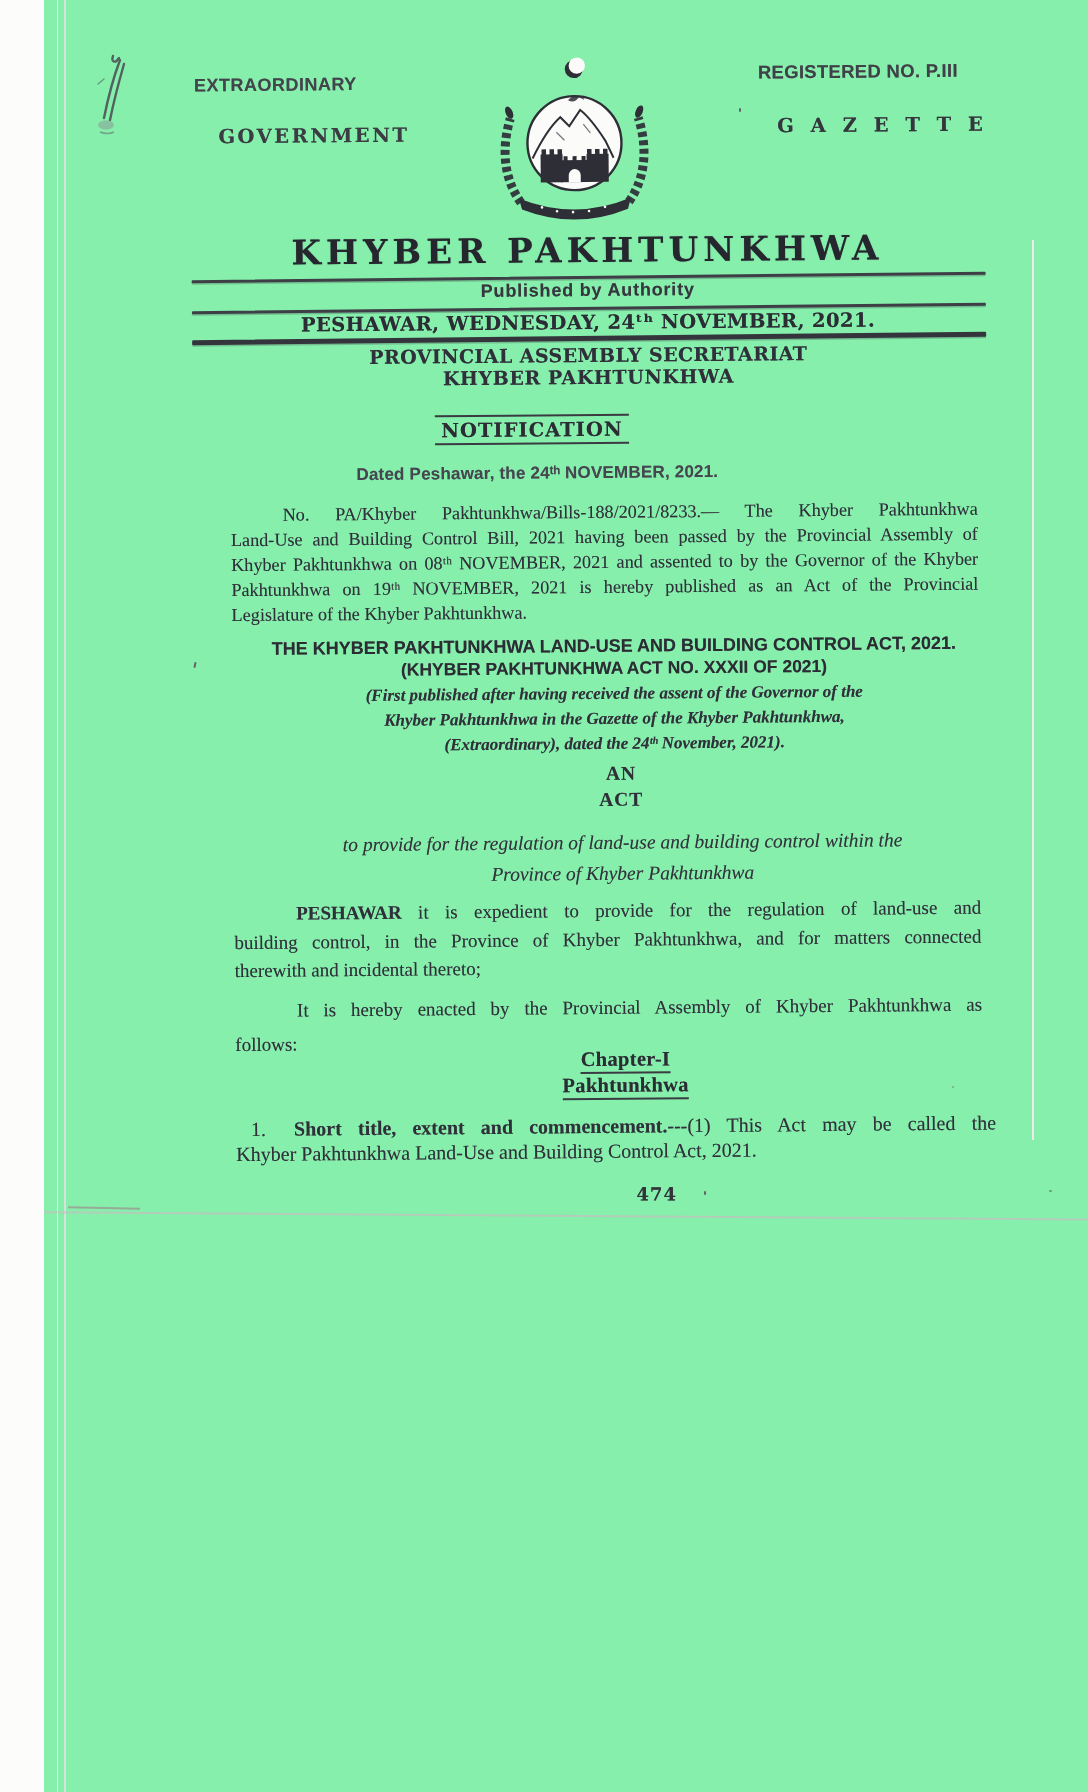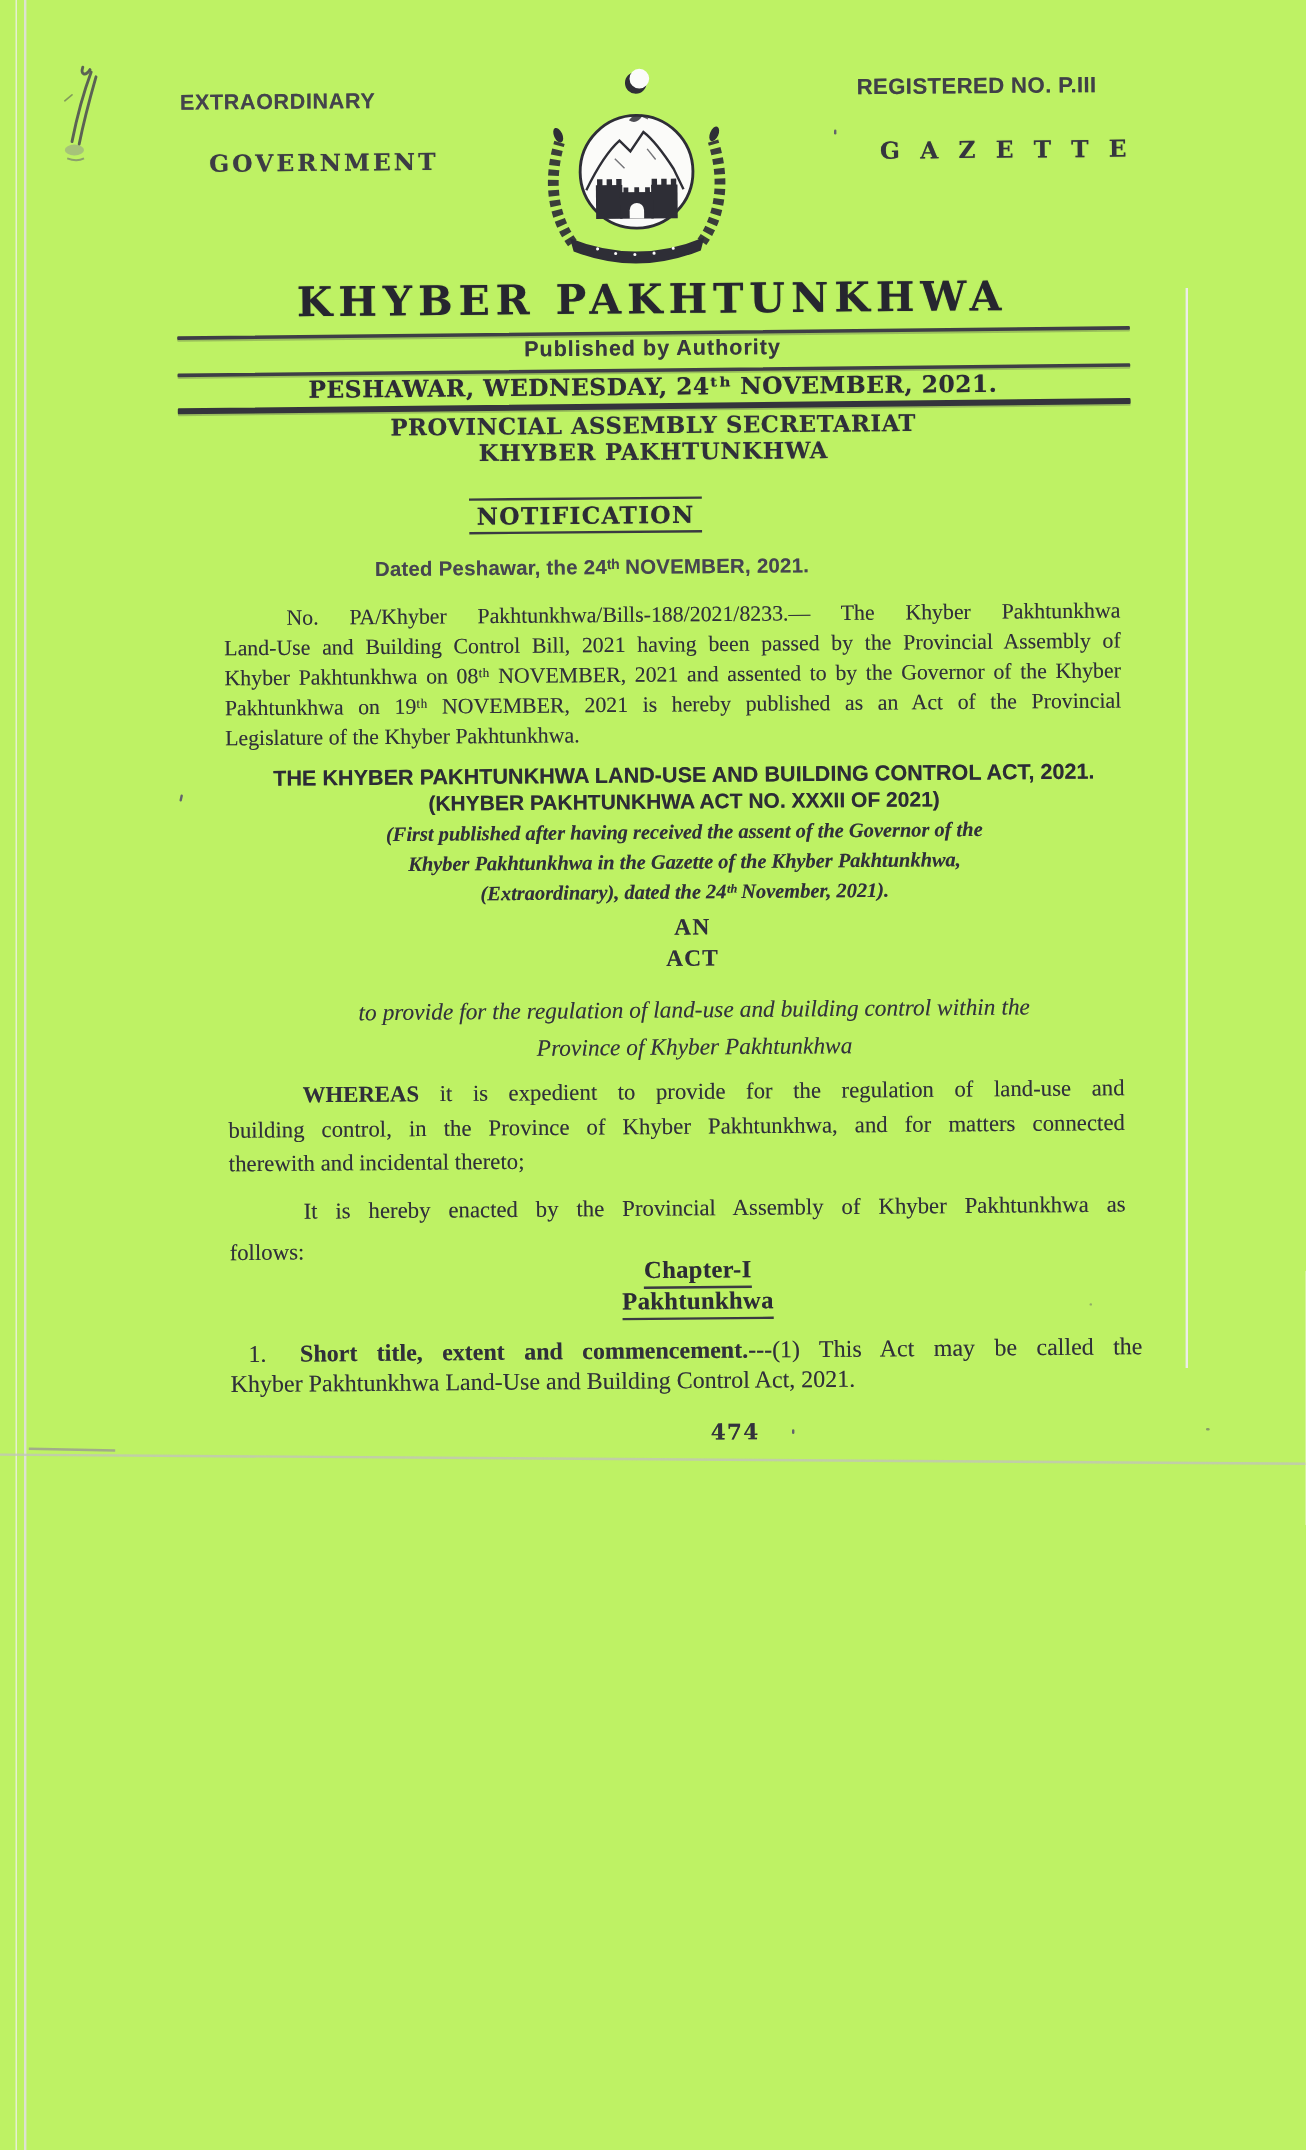--- a/index.html
+++ b/index.html
@@ -4,21 +4,21 @@
 <style>
   html,body{margin:0;padding:0;}
   body{
     width:1088px;height:1792px;
     background:#fcfcfb;
     font-family:"Liberation Serif", serif;
     color:#30303a;
     overflow:hidden;
     position:relative;
   }
-  .page{position:absolute;inset:0;background:#bef264;}
+  .page{position:absolute;inset:0;background:#86efac;margin-left:44px;}
   
   .edge{position:absolute;pointer-events:none;}
   .edge-l1{left:20px;top:0;width:2px;height:1792px;background:#e0e0de;opacity:.9;}
   .edge-l2{left:13px;top:0;width:1px;height:1792px;background:#efefed;}
   .edge-r{left:988px;top:240px;width:2px;height:900px;background:#ececea;}
   .foot-line{left:0;top:1215px;width:1088px;height:1.5px;background:#c2c2bd;opacity:.75;transform:rotate(.4deg);}
   .foot-dark{left:24px;top:1207px;width:72px;height:2px;background:#9a9a94;opacity:.8;transform:rotate(1.2deg);}
   .spk{position:absolute;background:#63636b;border-radius:1px;}
 
   .doc{position:absolute;inset:0;transform:rotate(-0.5deg);transform-origin:544px 320px;}
@@ -182,21 +182,21 @@
       <span class="ln">(Extraordinary), dated the 24ᵗʰ November, 2021).</span>
     </div>
     <div class="abs ctr an">AN</div>
     <div class="abs ctr actw">ACT</div>
     <div class="abs ctr purpose">
       <span class="ln">to provide for the regulation of land-use and building control within the</span>
       <span class="ln">Province of Khyber Pakhtunkhwa</span>
     </div>
 
     <div class="abs para p2">
-      <span class="ln jl ind"><b>WHEREAS</b><span> it is expedient to provide for the regulation of land-use and</span></span>
+      <span class="ln jl ind"><b>PESHAWAR</b><span> it is expedient to provide for the regulation of land-use and</span></span>
       <span class="ln jl">building control, in the Province of Khyber Pakhtunkhwa, and for matters connected</span>
       <span class="ln ll">therewith and incidental thereto;</span>
     </div>
 
     <div class="abs para p3">
       <span class="ln jl ind">It is hereby enacted by the Provincial Assembly of Khyber Pakhtunkhwa as</span>
       <span class="ln ll">follows:</span>
     </div>
 
     <div class="abs ctr chap">

